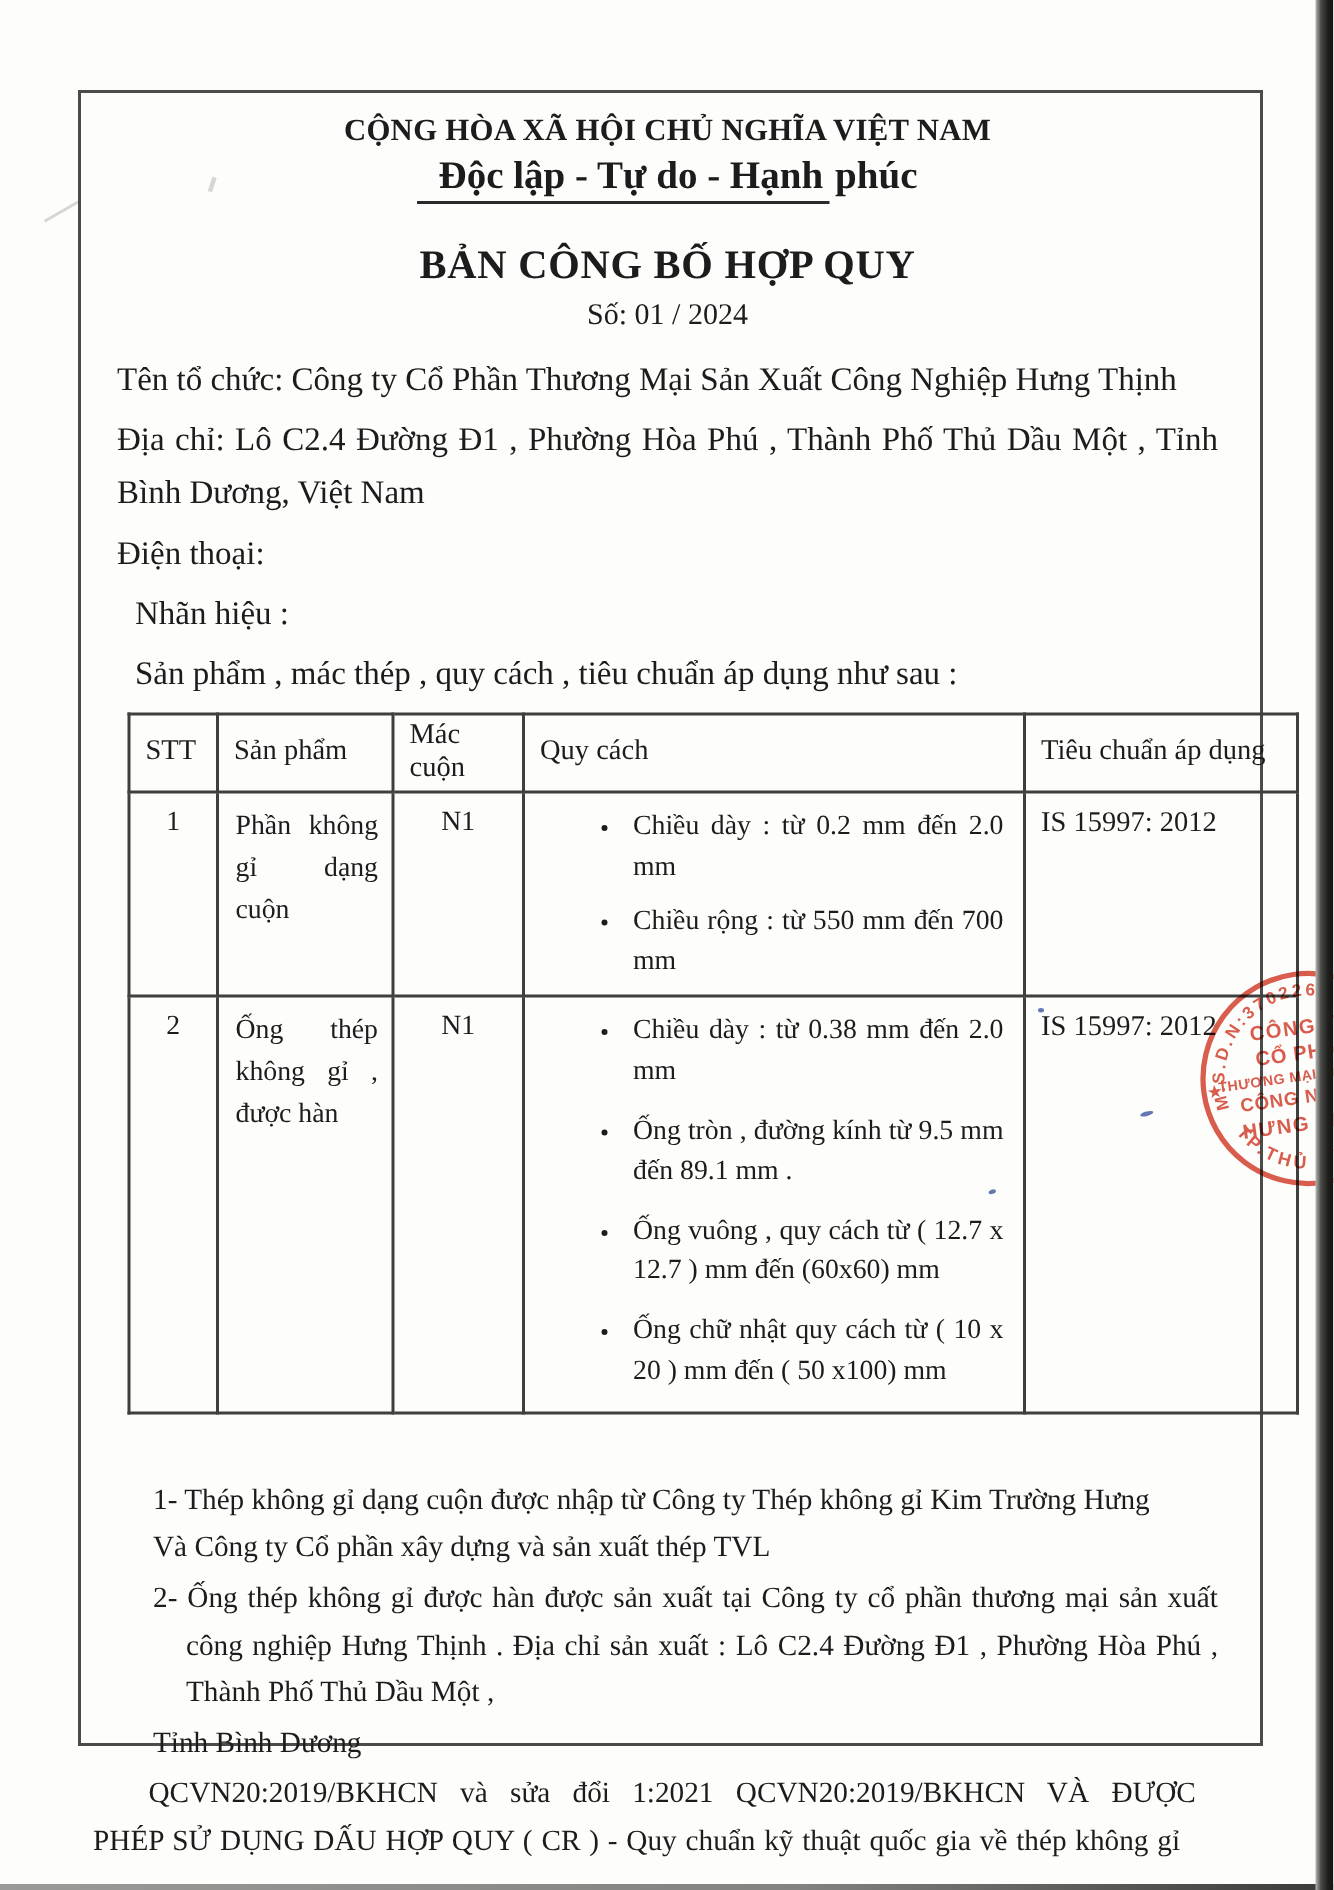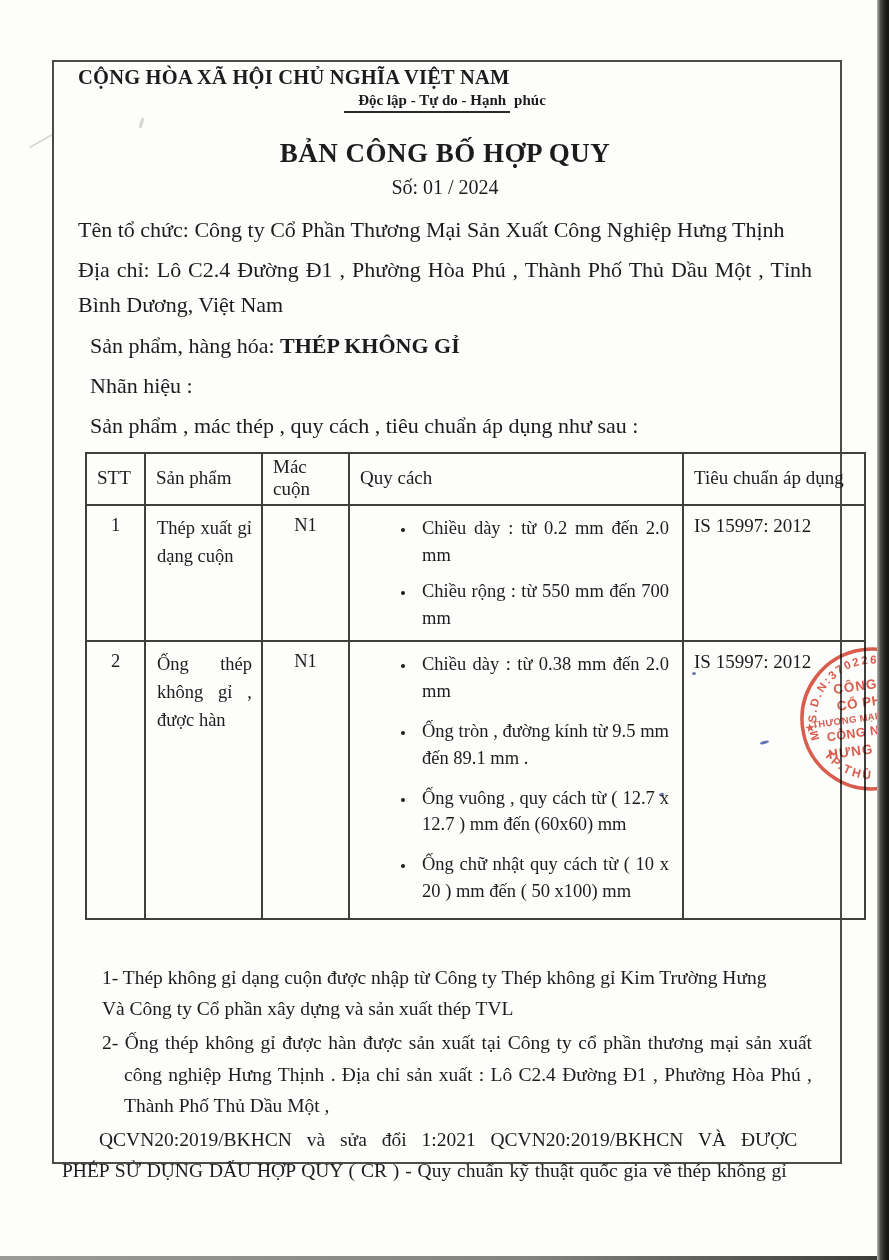--- a/index.html
+++ b/index.html
@@ -27,22 +27,22 @@
   .ink-speck { position:absolute; border-radius:50%; background:#3e55a0; opacity:.8; z-index:3; }
 
   
   .frame {
     position:absolute; left:52px; top:60px; width:790px; height:1104px;
     border:2px solid #4b4b49;
     z-index:5;
   }
   .content { position:absolute; inset:0; padding:4px 28px 0 24px; }
 
-  .nat-title { font-weight:bold; font-size:20.5px; letter-spacing:.2px; }
-  .motto { text-align:center; font-weight:bold; font-size:15px; margin-top:3px; }
+  .nat-title { text-align:center; font-weight:bold; font-size:20.5px; letter-spacing:.2px; margin-top:10px; }
+  .motto { text-align:center; font-weight:bold; font-size:26px; margin-top:3px; }
   .motto .u { display:inline-block; border-bottom:2px solid #2a2a2a; padding:0 4px 2px 14px; }
   .motto .tail { padding-left:4px; }
   .doc-title { text-align:center; font-weight:bold; font-size:27px; letter-spacing:.5px; margin-top:25px; }
   .doc-num { text-align:center; font-size:20px; margin-top:7px; }
 
   .p { font-size:22px; line-height:1.6; text-align:justify; margin-top:5px; }
   .p.first { margin-top:13px; }
   .ind { padding-left:12px; }
   .bold { font-weight:bold; }
 
@@ -113,21 +113,21 @@
     <div class="content">
 
       <div class="nat-title">CỘNG HÒA XÃ HỘI CHỦ NGHĨA VIỆT NAM</div>
       <div class="motto"><span class="u">Độc lập - Tự do - Hạnh</span><span class="tail">phúc</span></div>
 
       <div class="doc-title">BẢN CÔNG BỐ HỢP QUY</div>
       <div class="doc-num">Số: 01 / 2024</div>
 
       <p class="p first">Tên tổ chức: Công ty Cổ Phần Thương Mại Sản Xuất Công Nghiệp Hưng Thịnh</p>
       <p class="p">Địa chỉ: Lô C2.4 Đường Đ1 , Phường Hòa Phú , Thành Phố Thủ Dầu Một , Tỉnh Bình Dương, Việt Nam</p>
-      <p class="p ind"><span>Sản phẩm, hàng hóa: </span><span class="bold">THÉP KHÔNG GỈ</span></p>
+      <p class="p">Điện thoại:</p>
       <p class="p ind">Nhãn hiệu :</p>
       <p class="p ind">Sản phẩm , mác thép , quy cách , tiêu chuẩn áp dụng như sau :</p>
 
       <table class="spec">
         <colgroup>
           <col style="width:59px">
             <col style="width:117px">
             <col style="width:87px">
             <col style="width:334px">
             <col style="width:182px">
@@ -137,21 +137,21 @@
             <th class="c-stt">STT</th>
             <th>Sản phẩm</th>
             <th>Mác cuộn</th>
             <th>Quy cách</th>
             <th>Tiêu chuẩn áp dụng</th>
           </tr>
         </thead>
         <tbody>
           <tr class="row1">
             <td class="c-stt">1</td>
-            <td class="c-prod">Thép xuất gỉ dạng cuộn</td>
+            <td class="c-prod">Phần không gỉ dạng cuộn</td>
             <td class="c-mac">N1</td>
             <td class="c-quy">
               <ul>
                 <li>Chiều dày : từ 0.2 mm đến 2.0 mm</li>
                 <li>Chiều rộng : từ 550 mm đến 700 mm</li>
               </ul>
             </td>
             <td class="c-std">IS 15997: 2012</td>
           </tr>
           <tr class="row2">
@@ -167,20 +167,21 @@
               </ul>
             </td>
             <td class="c-std">IS 15997: 2012</td>
           </tr>
         </tbody>
       </table>
 
       <div class="notes">
         <p class="note"><span>1-  Thép không gỉ dạng cuộn được nhập từ Công ty Thép không gỉ Kim Trường Hưng</span><span class="ln2">Và Công ty Cổ phần xây dựng và sản xuất thép TVL</span></p>
         <p class="note note2">2-  Ống thép không gỉ được hàn được sản xuất tại Công ty cổ phần thương mại sản xuất công nghiệp Hưng Thịnh . Địa chỉ sản xuất : Lô C2.4 Đường Đ1 , Phường Hòa Phú , Thành Phố Thủ Dầu Một ,</p>
+        <p class="plain">Tỉnh Bình Dương</p>
         <p class="regulation">
             <span class="l1">QCVN20:2019/BKHCN và sửa đổi 1:2021 QCVN20:2019/BKHCN VÀ ĐƯỢC</span>
             <span class="l2">PHÉP SỬ DỤNG DẤU HỢP QUY ( CR ) -  Quy chuẩn kỹ thuật quốc gia về thép không gỉ</span>
           </p>
       </div>
 
     </div>
   </div>
 
   <svg class="stamp" viewBox="0 0 200 200">

